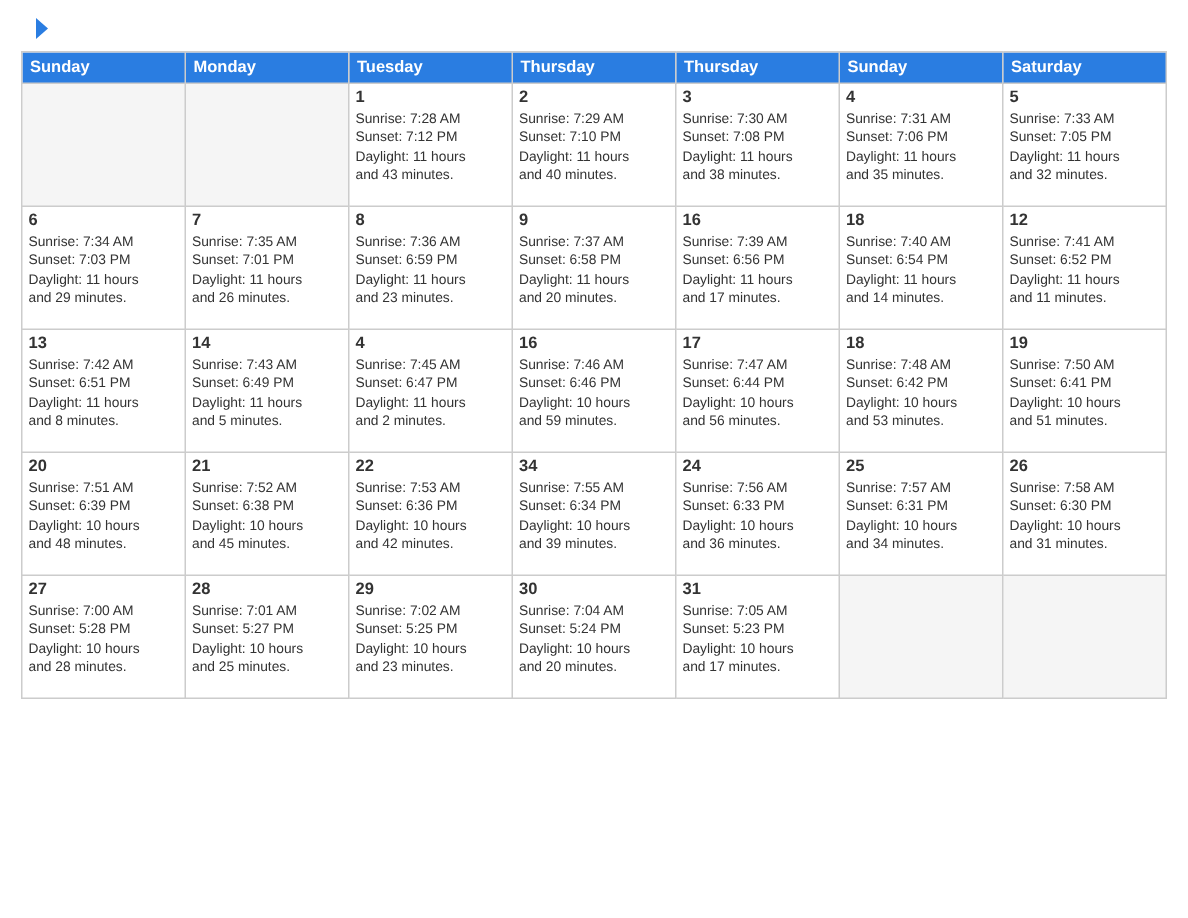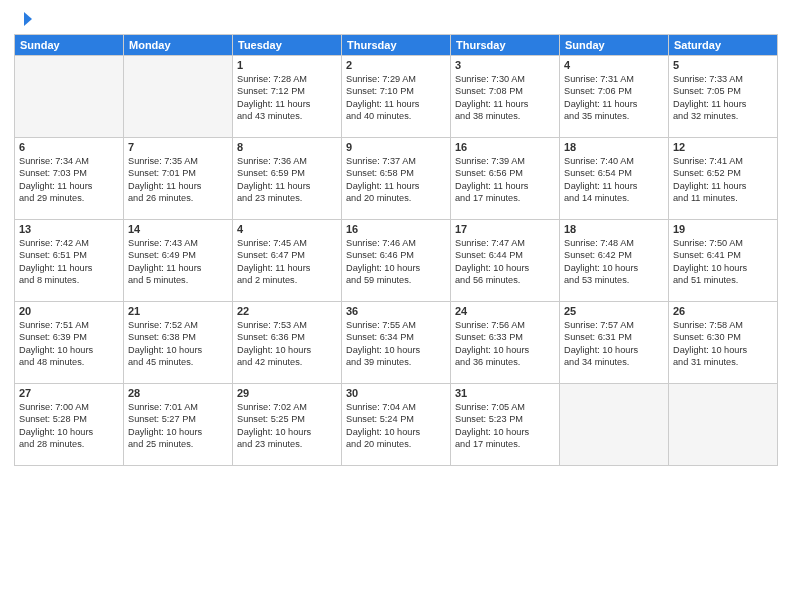--- a/index.html
+++ b/index.html
@@ -215,21 +215,21 @@
           </td>
           <td>
             <span class="day-num">21</span>
             <div class="cell-text">Sunrise: 7:52 AM<br>Sunset: 6:38 PM<br>Daylight: 10 hours<br>and 45 minutes.</div>
           </td>
           <td>
             <span class="day-num">22</span>
             <div class="cell-text">Sunrise: 7:53 AM<br>Sunset: 6:36 PM<br>Daylight: 10 hours<br>and 42 minutes.</div>
           </td>
           <td>
-            <span class="day-num">36</span>
+            <span class="day-num">34</span>
             <div class="cell-text">Sunrise: 7:55 AM<br>Sunset: 6:34 PM<br>Daylight: 10 hours<br>and 39 minutes.</div>
           </td>
           <td>
             <span class="day-num">24</span>
             <div class="cell-text">Sunrise: 7:56 AM<br>Sunset: 6:33 PM<br>Daylight: 10 hours<br>and 36 minutes.</div>
           </td>
           <td>
             <span class="day-num">25</span>
             <div class="cell-text">Sunrise: 7:57 AM<br>Sunset: 6:31 PM<br>Daylight: 10 hours<br>and 34 minutes.</div>
           </td>

